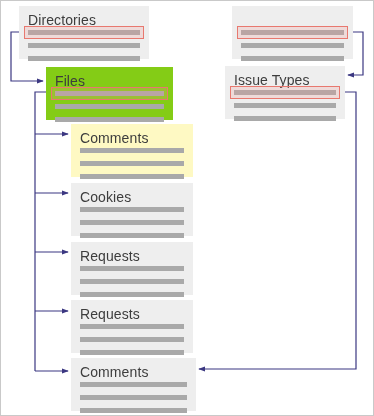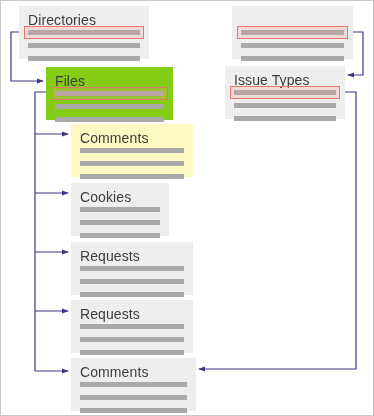--- a/index.html
+++ b/index.html
@@ -169,21 +169,21 @@
             <div class="row" style="background: rgb(169, 169, 169);"></div>
           </div>
           <div class="row-wrap">
             <div class="row" style="background: rgb(169, 169, 169);"></div>
           </div>
           <div class="row-wrap last" style="margin-bottom: 0px;">
             <div class="row" style="background: rgb(169, 169, 169);"></div>
           </div>
         </div>
       </div>
-      <div class="node" style="left: 70px; top: 182px; width: 98px; height: 53px; background: rgb(238, 238, 238);">
+      <div class="node" style="left: 70px; top: 182px; width: 122px; height: 53px; background: rgb(238, 238, 238);">
         <div class="node-title" style="color: rgb(61, 61, 61);">Cookies</div>
         <div class="rows">
           <div class="row-wrap">
             <div class="row" style="background: rgb(169, 169, 169);"></div>
           </div>
           <div class="row-wrap">
             <div class="row" style="background: rgb(169, 169, 169);"></div>
           </div>
           <div class="row-wrap last" style="margin-bottom: 0px;">
             <div class="row" style="background: rgb(169, 169, 169);"></div>

